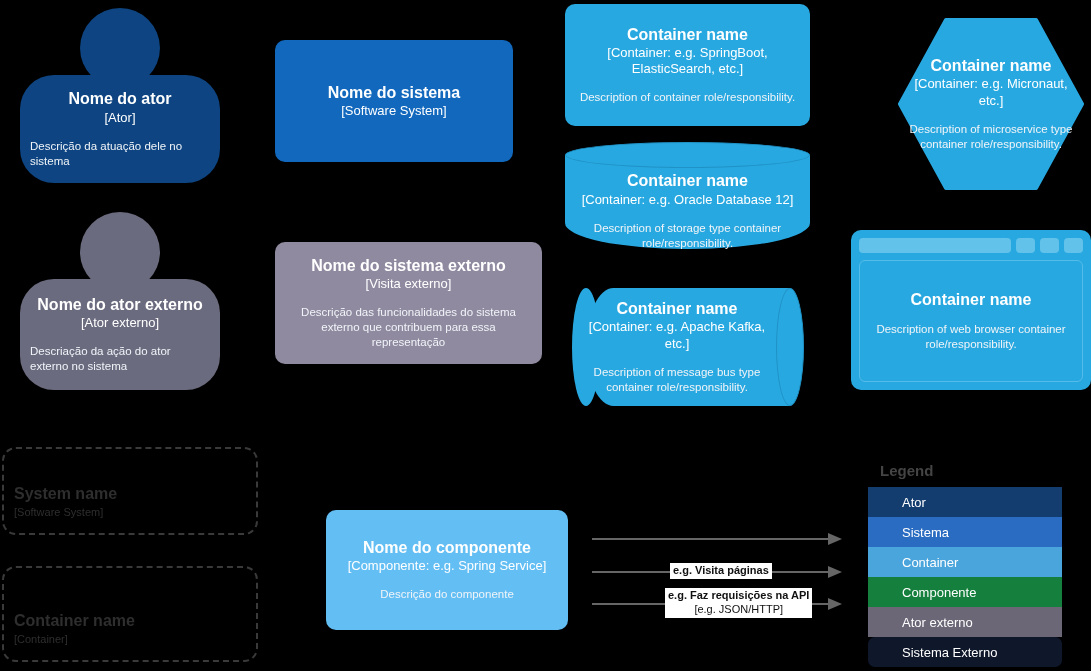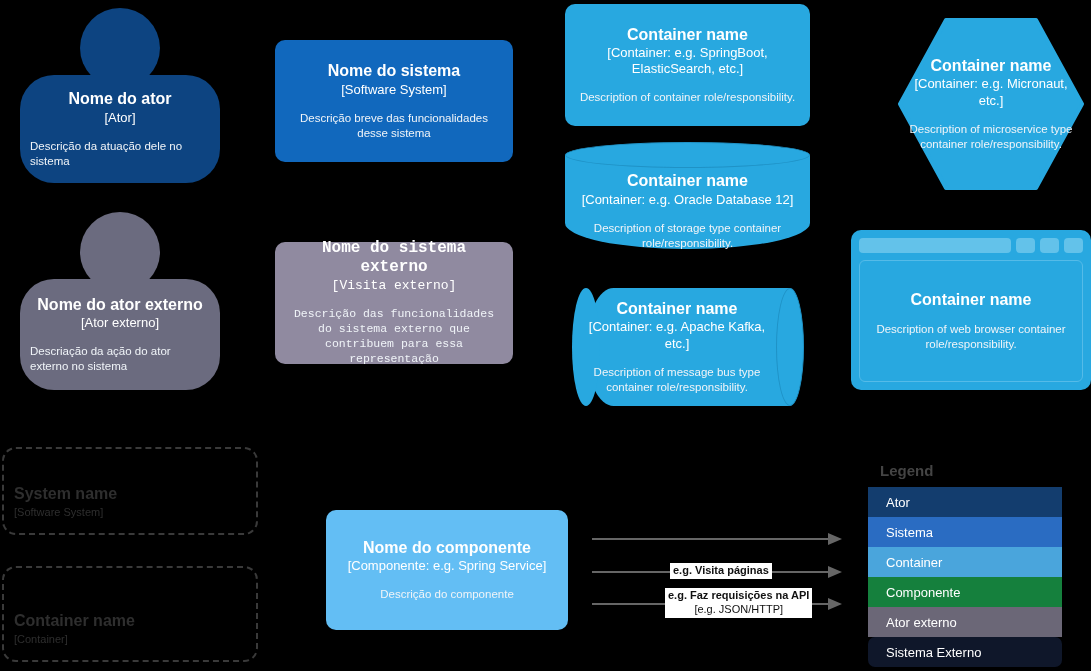--- a/index.html
+++ b/index.html
@@ -242,21 +242,21 @@
     font-size: 15px;
     font-weight: bold;
     color: #444444;
     margin-bottom: 8px;
     padding-left: 12px;
   }
   .legend .legend-row {
     height: 30px;
     display: flex;
     align-items: center;
-    padding-left: 18px;
+    padding-left: 34px;
     font-size: 13px;
     color: #ffffff;
     box-sizing: border-box;
   }
 </style>
 </head>
 <body>
 
 <div class="canvas">
 
@@ -274,24 +274,23 @@
     <div class="body" style="left:0px; top:67px; width:200px; height:111px; background:#6b6b7f;">
       <div class="title">Nome do ator externo</div>
       <div class="tech">[Ator externo]</div>
       <div class="desc">Descriação da ação do ator externo no sistema</div>
     </div>
   </div>
 
   <div class="node boxnode" style="left:275px; top:40px; width:238px; height:122px; background:#1168bd;">
     <div class="title">Nome do sistema</div>
     <div class="tech">[Software System]</div>
-    <div class="desc">Descrição breve das funcionalidades desse sistema</div>
-  </div>
-
-  <div class="node boxnode" style="left:275px; top:242px; width:238px; height:122px; background:#908aa0;font-family:Liberation Mono, monospace;">
+  </div>
+
+  <div class="node boxnode" style="left:275px; top:242px; width:267px; height:122px; background:#908aa0;">
     <div class="title">Nome do sistema externo</div>
     <div class="tech">[Visita externo]</div>
     <div class="desc">Descrição das funcionalidades do sistema externo que contribuem para essa representação</div>
   </div>
 
   <div class="node boxnode" style="left:565px; top:4px; width:245px; height:122px; background:#28a8e0; padding:0 6px;">
     <div class="title">Container name</div>
     <div class="tech">[Container: e.g. SpringBoot, ElasticSearch, etc.]</div>
     <div class="desc">Description of container role/responsibility.</div>
   </div>

